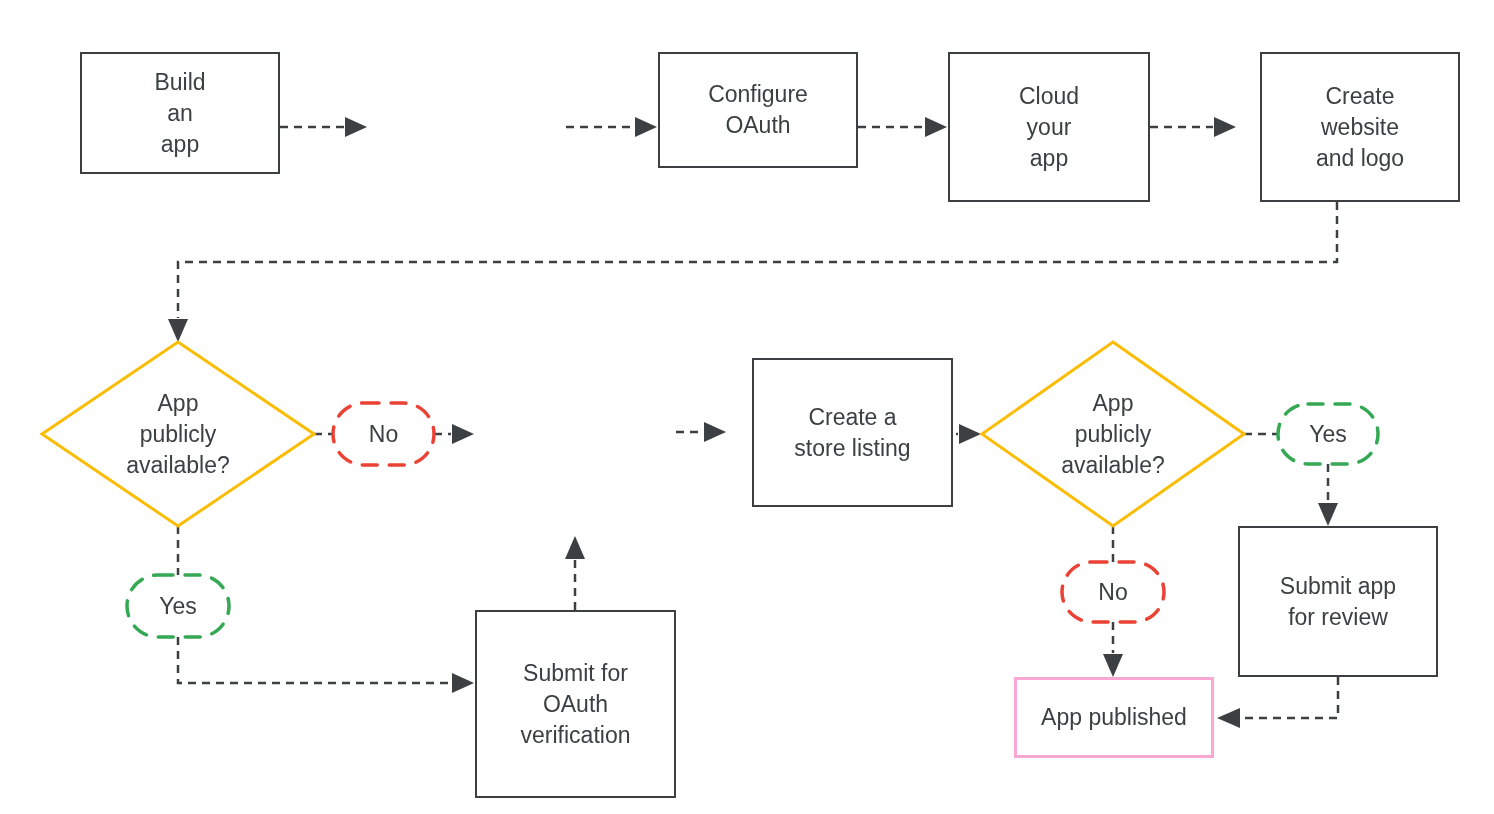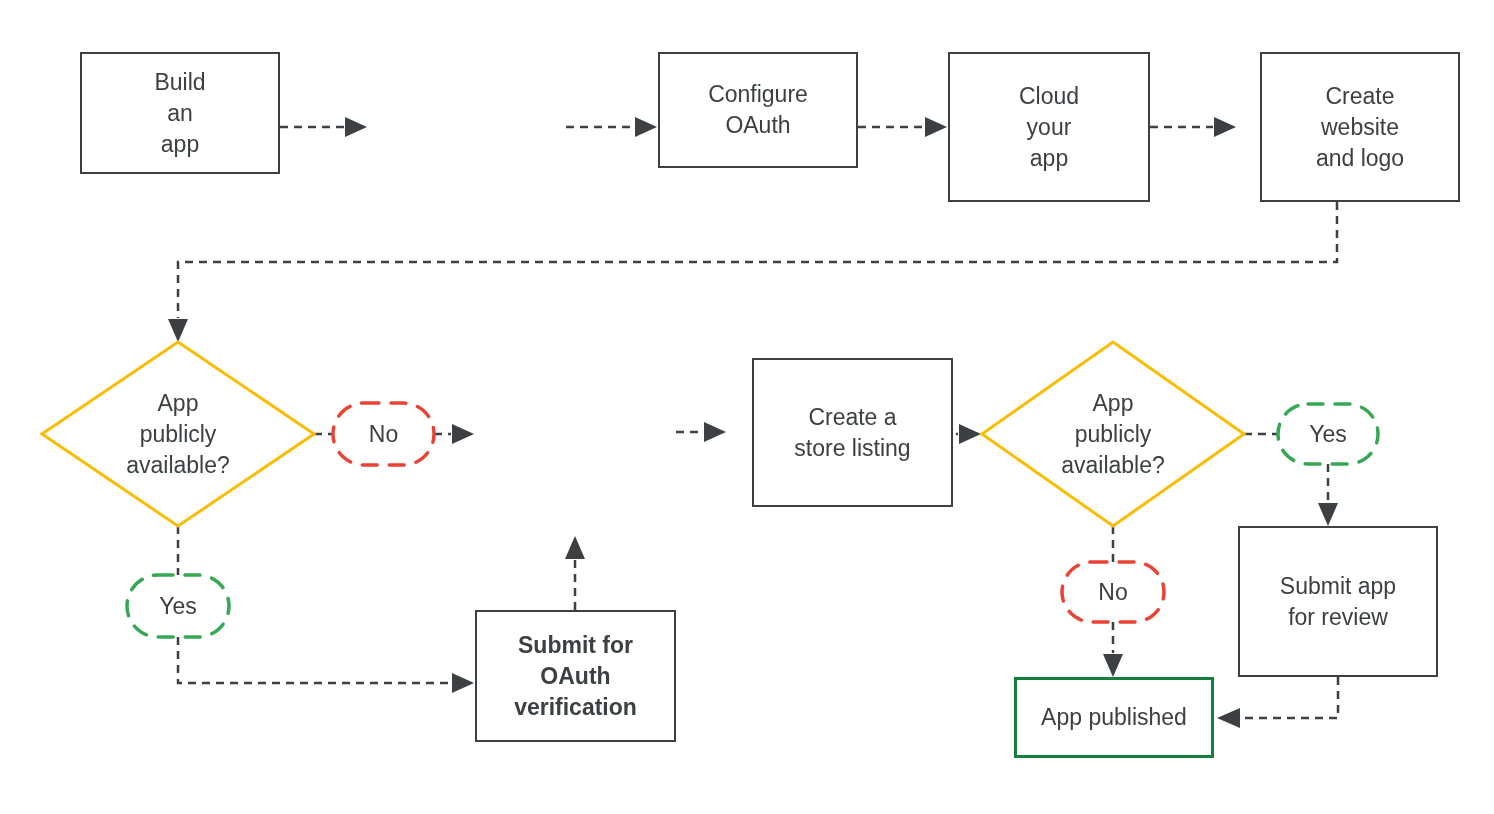--- a/index.html
+++ b/index.html
@@ -33,21 +33,21 @@
     justify-content: center;
     text-align: center;
   }
   .pbox span, .dlabel span, .olabel span {
     white-space: pre-line;
     font-size: 23px;
     line-height: 31px;
     color: #3c4043;
   }
   .pbox.published {
-    border: 3px solid #15803d;
+    border: 3px solid #f9a8d4;
   }
   .dlabel, .olabel {
     position: absolute;
     display: flex;
     align-items: center;
     justify-content: center;
     text-align: center;
     pointer-events: none;
   }
   .olabel span {
@@ -128,21 +128,21 @@
 website
 and logo</span>
   </div>
 
 
   <div class="pbox" style="left:727px; top:358px; width:201px; height:149px;margin-left:25px;">
     <span>Create a
 store listing</span>
   </div>
 
-  <div class="pbox" style="left:475px; top:610px; width:201px; height:132px;font-weight:bold;">
+  <div class="pbox" style="left:475px; top:610px; width:201px; height:188px;">
     <span>Submit for
 OAuth
 verification</span>
   </div>
 
   <div class="pbox" style="left:1238px; top:526px; width:200px; height:151px;align-items:center;">
     <span>Submit app
 for review</span>
   </div>
 

